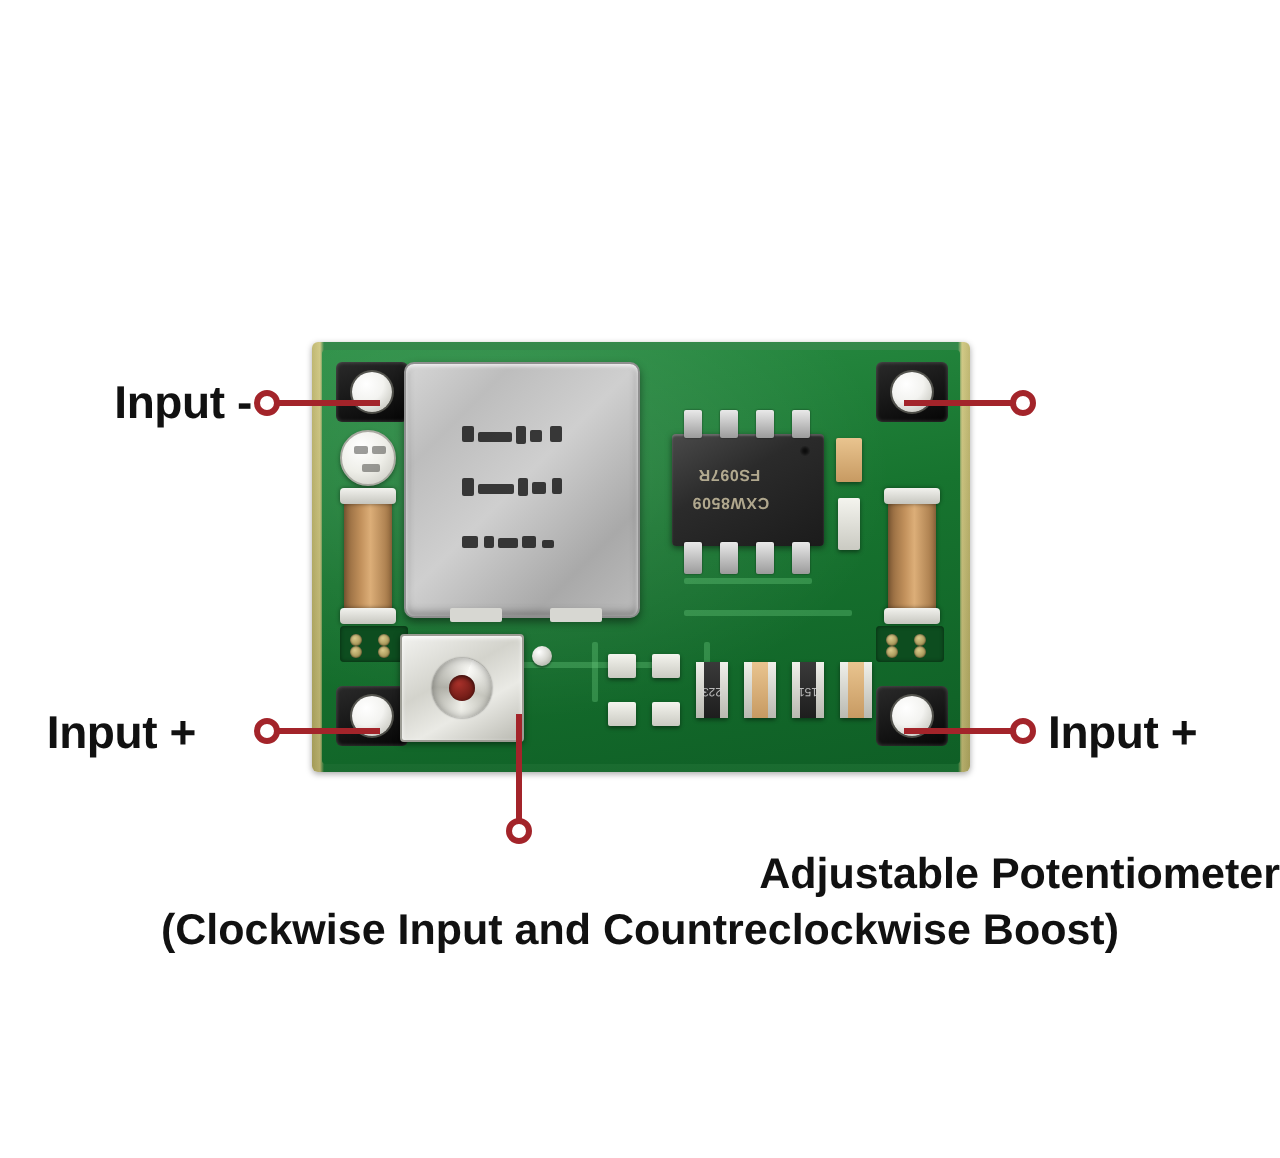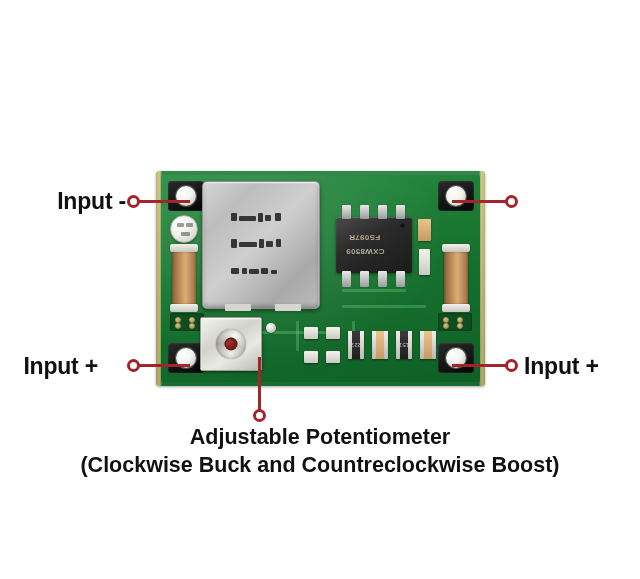--- a/index.html
+++ b/index.html
@@ -409,16 +409,16 @@
   <div class="marker" style="left:505px; top:195px;"></div>
   <div class="leader h" style="left:452px; top:200px; width:55px;"></div>
 
   <div class="label right" style="left:524px; top:355px;">Input +</div>
   <div class="marker" style="left:505px; top:359px;"></div>
   <div class="leader h" style="left:452px; top:364px; width:55px;"></div>
 
   <div class="leader v" style="left:258px; top:357px; height:56px;"></div>
   <div class="marker" style="left:253px; top:409px;"></div>
 
-  <div class="caption" style="top:424px;">Adjustable Potentiometer</div>
-  <div class="caption" style="top:452px;">(Clockwise Buck and Countreclockwise Boost)</div>
+  <div class="caption" style="top:424px;text-align:right;">Adjustable Potentiometer</div>
+  <div class="caption" style="top:452px;">(Clockwise Input and Countreclockwise Boost)</div>
 
 </div>
 
 </body></html>

